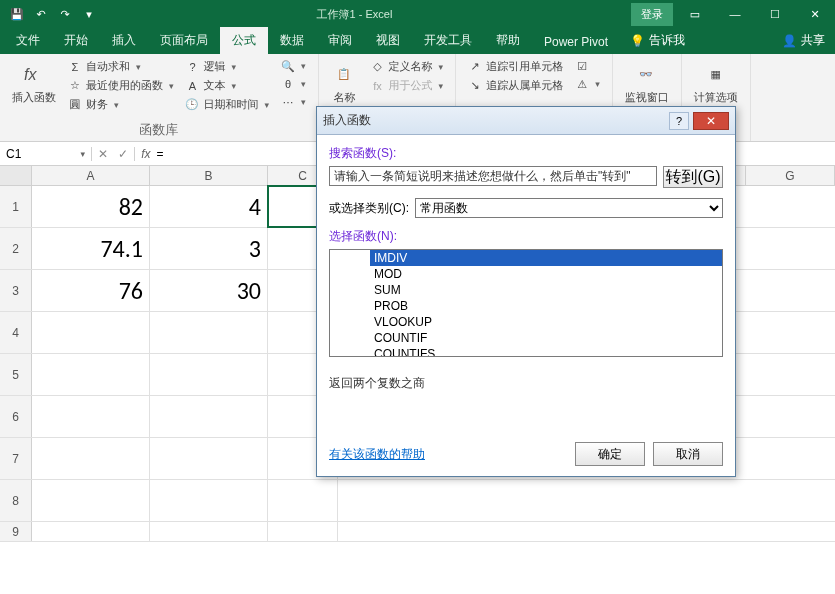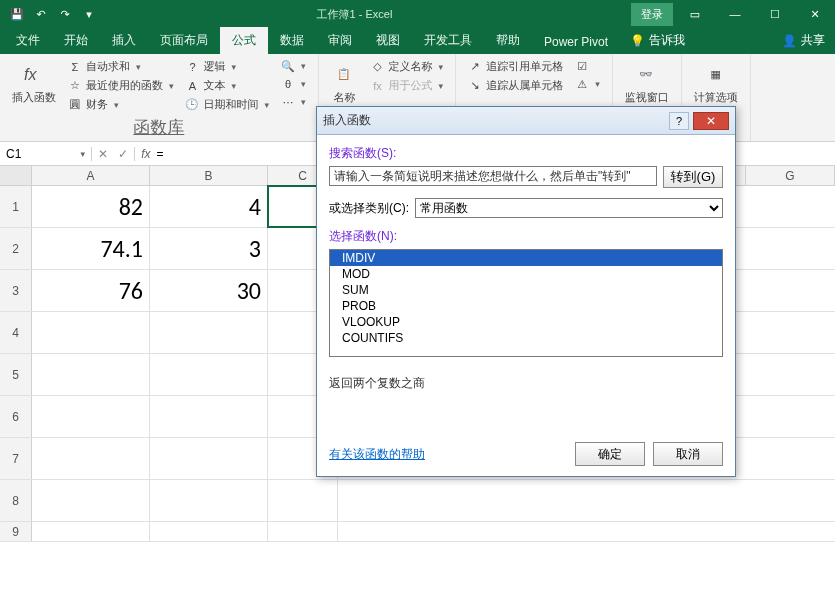--- a/index.html
+++ b/index.html
@@ -18,21 +18,21 @@
 .ribbon-tabs { height: 26px; background: #0d6b3f; display: flex; align-items: flex-end; color: #fff; font-size: 12px; padding-left: 4px; }
 .ribbon-tab { padding: 5px 12px; cursor: pointer; color: #e8f5ee; }
 .ribbon-tab.active { background: #f3f3f3; color: #0d6b3f; }
 .ribbon-tabs .spacer { flex: 1; }
 .ribbon-tabs .help { padding: 5px 10px; display: flex; align-items: center; gap: 4px; }
 
 
 .ribbon { height: 88px; background: #f3f3f3; border-bottom: 1px solid #d0d0d0; display: flex; font-size: 11px; color: #444; }
 .ribbon-group { border-right: 1px solid #e0e0e0; padding: 4px 6px 2px; display: flex; flex-direction: column; }
 .ribbon-group .group-body { flex: 1; display: flex; }
-.ribbon-group .group-label { text-align: center; font-size: 17px; color: #666; padding-top: 2px; text-decoration: underline; }
+.ribbon-group .group-label { text-align: center; font-size: 13px; color: #666; padding-top: 2px; }
 .big-btn { display: flex; flex-direction: column; align-items: center; justify-content: flex-start; padding: 2px 6px; cursor: pointer; }
 .big-btn .icon-box { width: 28px; height: 28px; display: flex; align-items: center; justify-content: center; margin-bottom: 2px; }
 .small-btns { display: flex; flex-direction: column; gap: 2px; padding: 0 4px; }
 .small-btn { display: flex; align-items: center; gap: 4px; padding: 1px 2px; cursor: pointer; white-space: nowrap; }
 .small-btn .ico { width: 14px; height: 14px; display: inline-flex; align-items: center; justify-content: center; }
 .dd { font-size: 9px; color: #666; margin-left: 2px; }
 
 
 .formula-bar { height: 24px; display: flex; align-items: center; border-bottom: 1px solid #d0d0d0; font-size: 12px; }
 .name-box { width: 92px; border-right: 1px solid #d0d0d0; padding: 0 6px; display: flex; align-items: center; justify-content: space-between; }
@@ -62,25 +62,25 @@
 .dialog { position: absolute; left: 316px; top: 106px; width: 420px; background: #fff; border: 1px solid #5a7fa0; box-shadow: 2px 2px 8px rgba(0,0,0,0.3); font-size: 12px; }
 .dlg-title { height: 28px; background: linear-gradient(#e9f0f8, #d7e4f2); display: flex; align-items: center; padding: 0 6px; border-bottom: 1px solid #a0b4cc; }
 .dlg-title .t { flex: 1; color: #333; }
 .dlg-title .help-ico { width: 20px; height: 18px; background: #e6eef8; border: 1px solid #a8bcd4; display: flex; align-items: center; justify-content: center; font-size: 11px; margin-right: 4px; cursor: pointer; }
 .dlg-title .close-ico { width: 36px; height: 18px; background: #cf4a3a; border: 1px solid #9d3528; color: #fff; display: flex; align-items: center; justify-content: center; cursor: pointer; }
 .dlg-body { padding: 10px 12px; }
 .dlg-row { margin-bottom: 10px; }
 .dlg-label { display: block; margin-bottom: 4px; color: #6d28d9; }
 .search-row { display: flex; gap: 6px; align-items: flex-start; }
 .search-input { flex: 1; height: 20px; border: 1px solid #7a7a7a; padding: 0 4px; font-size: 12px; color: #333; }
-.go-btn { width: 60px; height: 22px; border: 1px solid #888; background: linear-gradient(#fefefe,#e6e6e6); cursor: pointer; font-size: 13px; }
+.go-btn { width: 60px; height: 22px; border: 1px solid #888; background: linear-gradient(#fefefe,#e6e6e6); cursor: pointer; font-size: 16px; }
 .cat-row { display: flex; align-items: center; gap: 6px; }
 .cat-select { flex: 1; height: 20px; border: 1px solid #7a7a7a; background: #fff; font-size: 12px; }
 .func-list { height: 108px; border: 1px solid #7a7a7a; overflow-y: scroll; background: #fff; }
-.func-item { padding: 1px 12px; cursor: pointer; }
+.func-item { padding: 1px 4px; cursor: pointer; margin-left: 40px; }
 .func-item.selected { background: #2060c0; color: #fff; }
 .desc-box { padding: 8px 0 40px; color: #333; }
 .desc-box .sig { margin-bottom: 4px; }
 .dlg-footer { display: flex; align-items: center; padding-top: 10px; border-top: none; }
 .help-link { color: #0066cc; text-decoration: underline; cursor: pointer; }
 .dlg-footer .sp { flex: 1; }
 .dlg-btn { width: 70px; height: 24px; border: 1px solid #888; background: linear-gradient(#fefefe,#e6e6e6); margin-left: 8px; cursor: pointer; font-size: 12px; }
 </style>
 </head>
 <body>
@@ -350,20 +350,21 @@
       </select>
     </div>
     <div class="dlg-row">
       <span class="dlg-label">选择函数(N):</span>
       <div class="func-list">
         <div class="func-item selected">IMDIV</div>
         <div class="func-item">MOD</div>
         <div class="func-item">SUM</div>
         <div class="func-item">PROB</div>
         <div class="func-item">VLOOKUP</div>
+        <div class="func-item">COUNTIF</div>
         <div class="func-item">COUNTIFS</div>
       </div>
     </div>
     <div class="desc-box">
       <div>返回两个复数之商</div>
     </div>
     <div class="dlg-footer">
       <span class="help-link">有关该函数的帮助</span>
       <span class="sp"></span>
       <button class="dlg-btn">确定</button>

